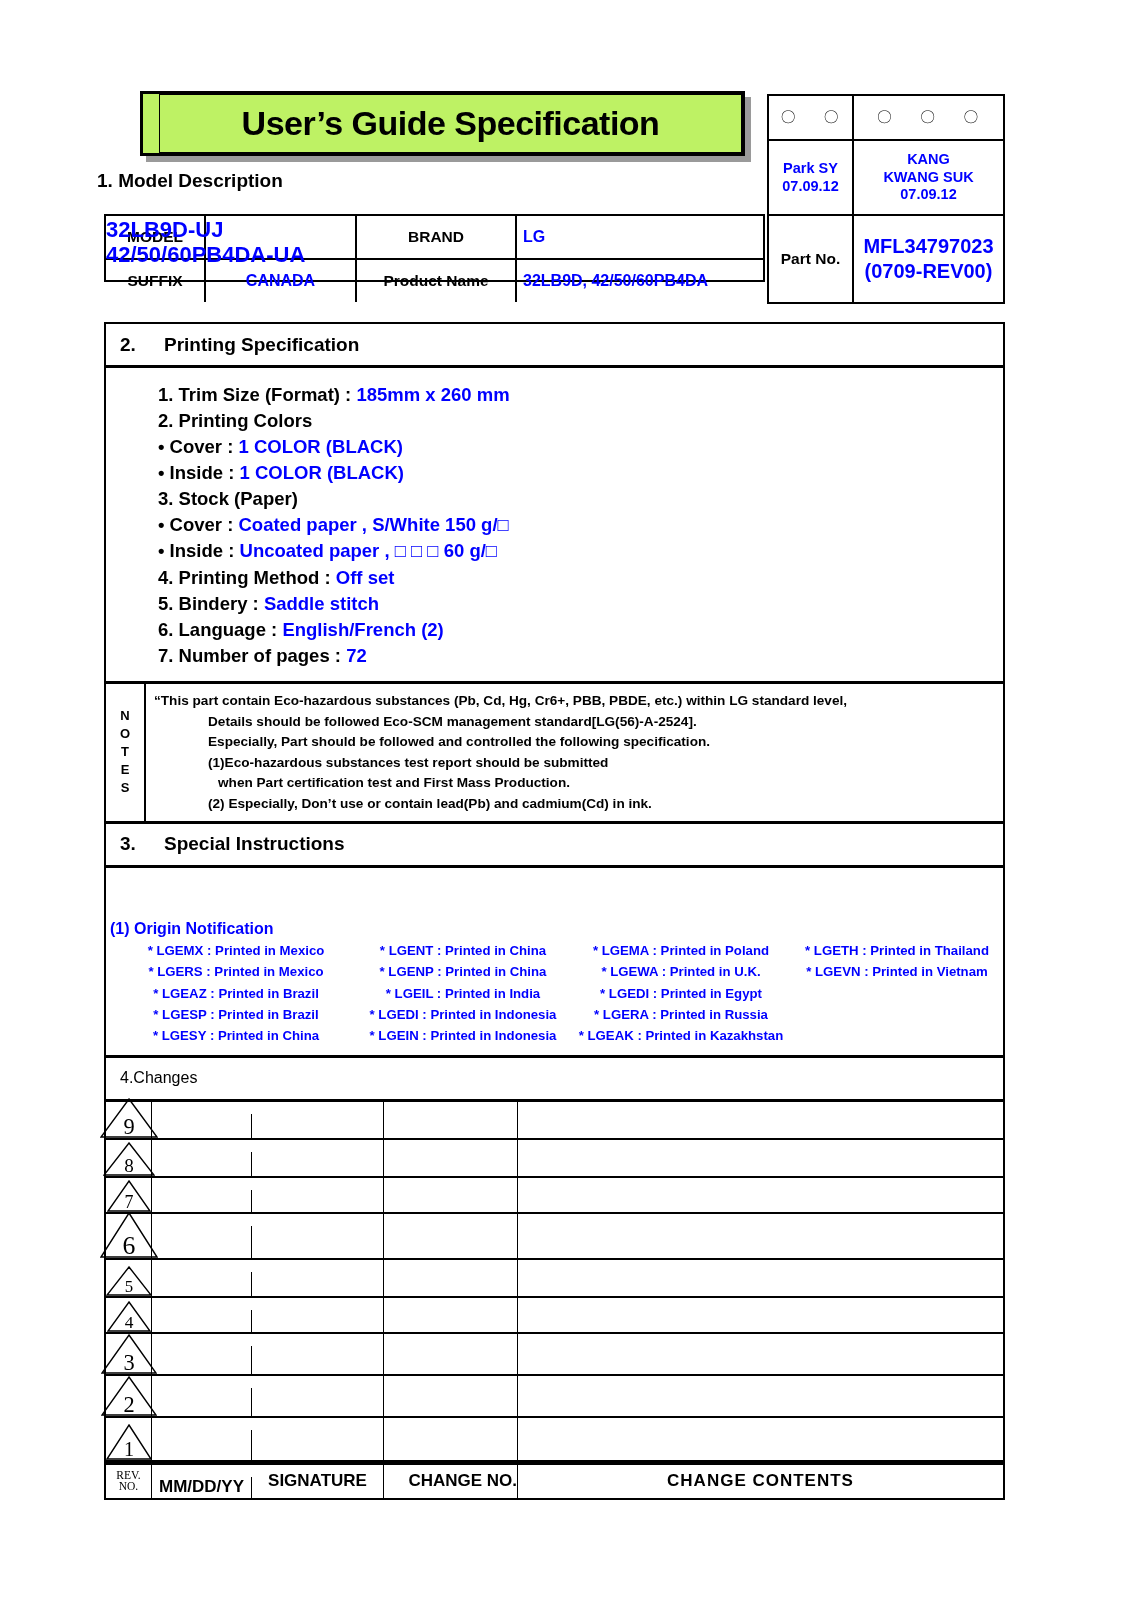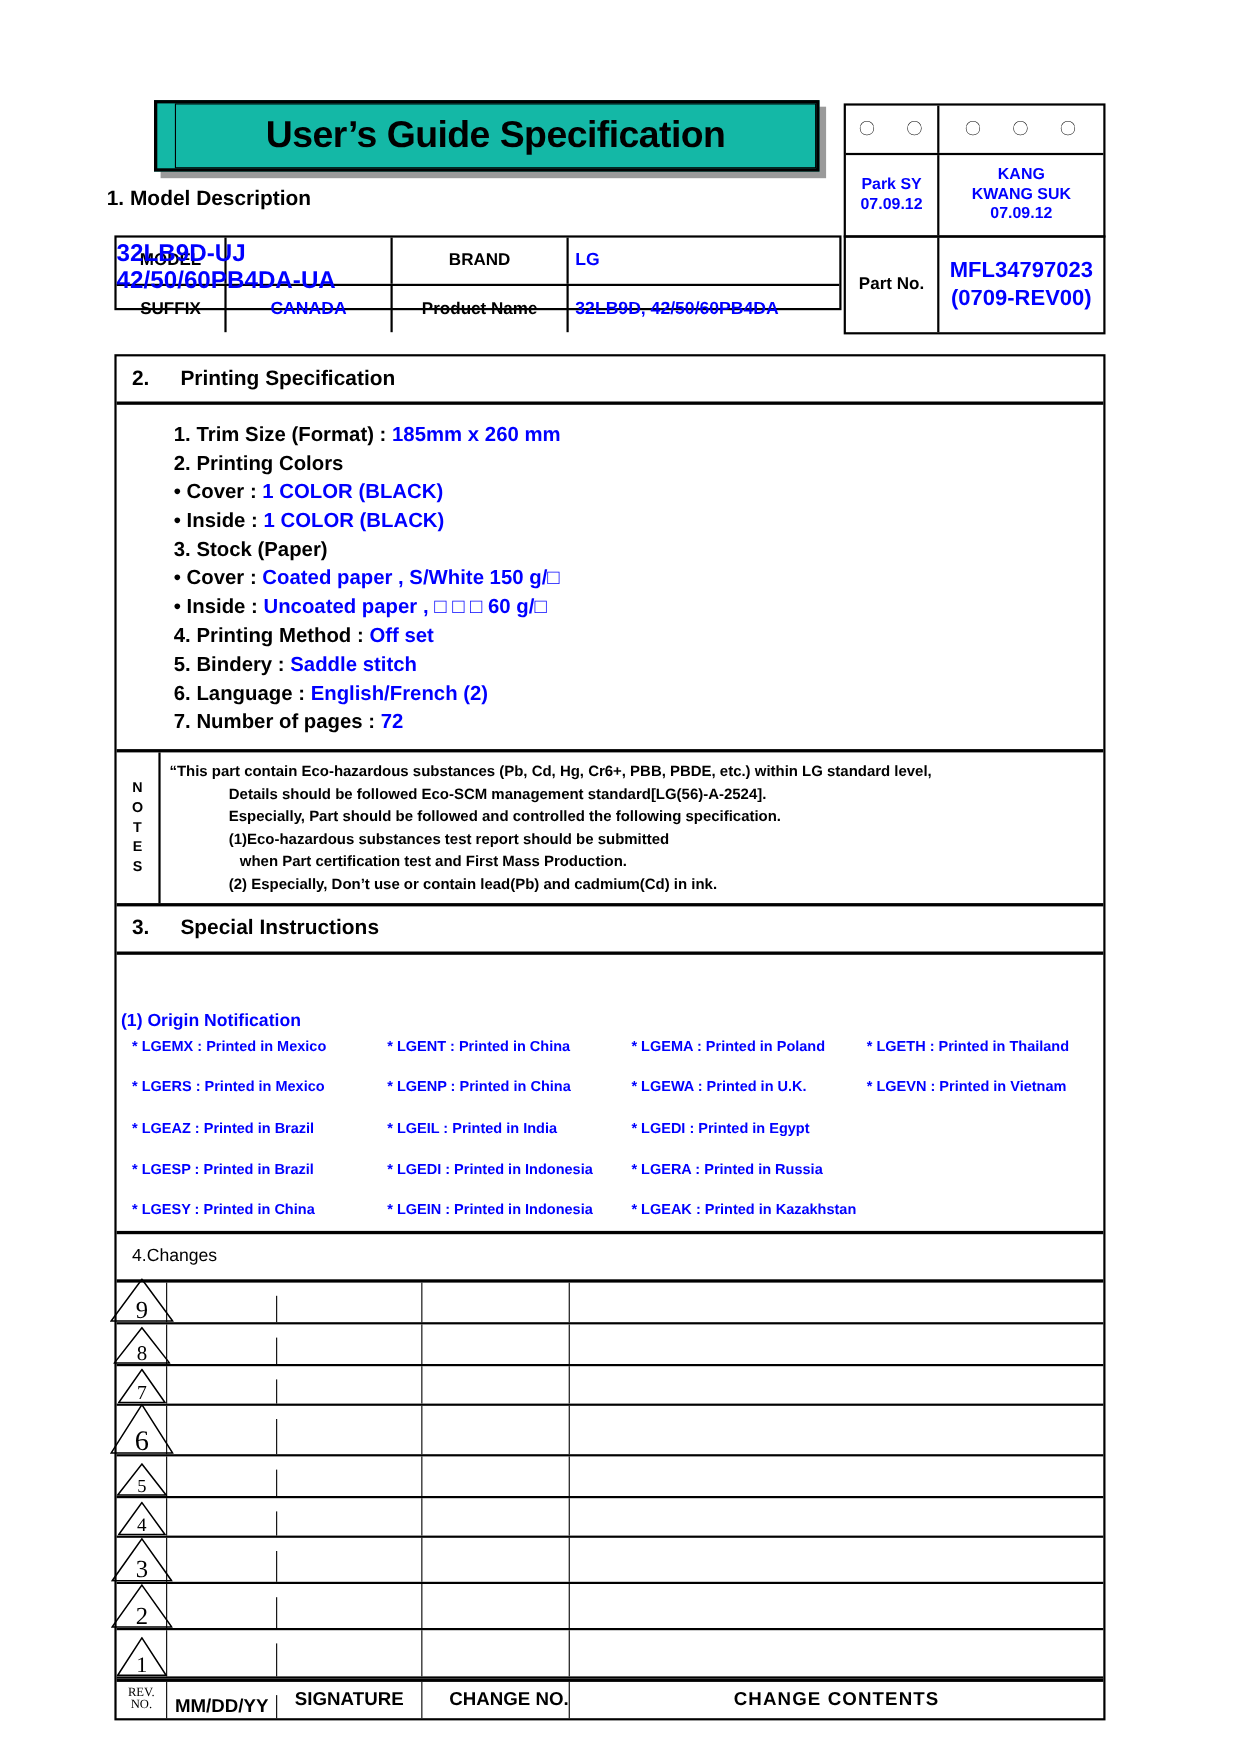--- a/index.html
+++ b/index.html
@@ -26,21 +26,21 @@
   .title-shadow {
     position: absolute;
     left: 146px; top: 97px;
     width: 605px; height: 65px;
     background: #9a9a9a;
   }
   .title-box {
     position: absolute;
     left: 140px; top: 91px;
     width: 605px; height: 65px;
-    background: #14b8a6;
+    background: #bef264;
     border: 3px solid #000000;
     box-sizing: border-box;
     display: flex;
     align-items: center;
     justify-content: center;
     padding-left: 16px;
   }
   .title-inner {
     border: 1px solid #000;
     width: 100%; height: 100%;
@@ -215,22 +215,23 @@
     border-bottom: 3px solid #000;
     margin-top: 46px;
   }
   .origin-title {
     color: #0000ff; font-weight: bold; font-size: 16px;
     margin-bottom: 2px;
   }
   .origin-grid {
     display: grid;
     grid-template-columns: 232px 222px 214px 218px;
-    row-gap: 16px;
+    row-gap: 0px;
     padding-left: 10px;
+    text-align: center;
   }
   .origin-cell {
     color: #0000ff; font-weight: bold; font-size: 13.2px;
     line-height: 1.62;
     white-space: nowrap;
   }
 
   
   .changes-head {
     height: 44px;

